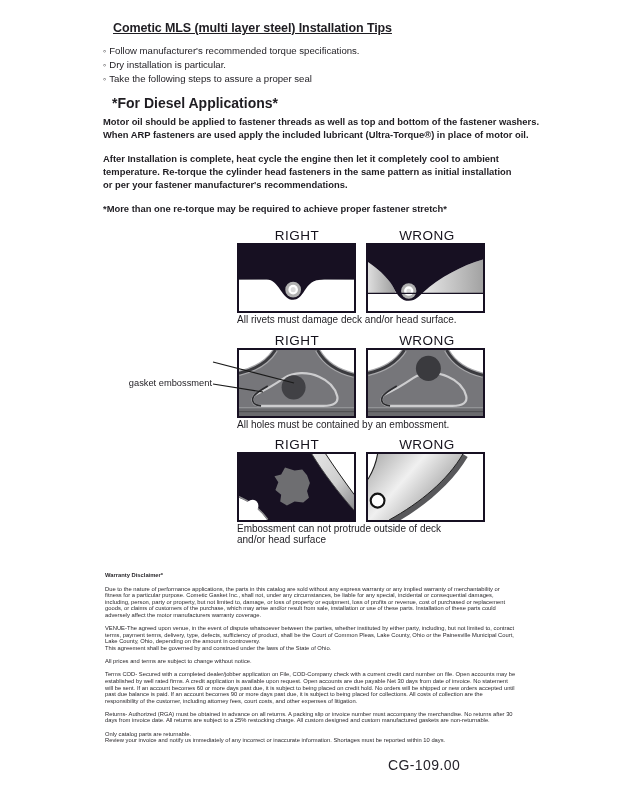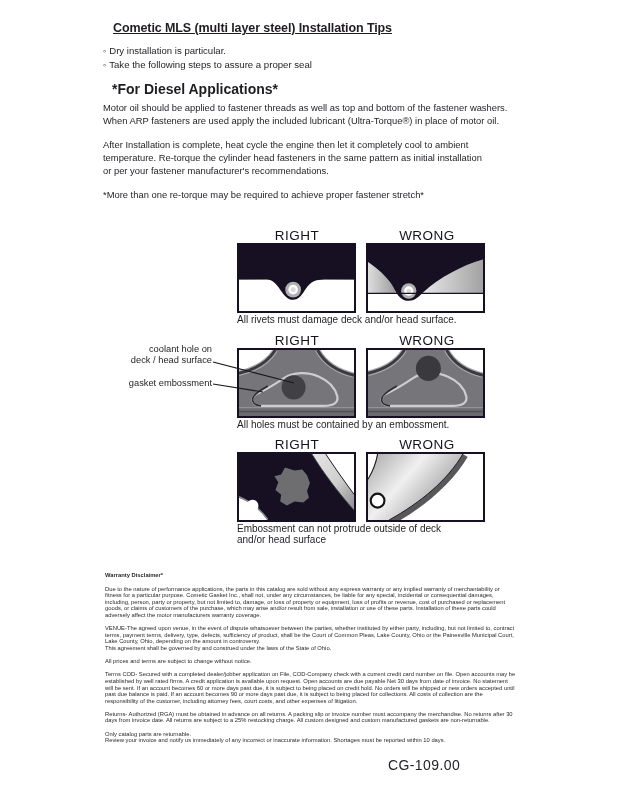--- a/index.html
+++ b/index.html
@@ -8,21 +8,21 @@
 
   
   .content{position:absolute;left:103px;top:21px;width:472px;}
   .title{margin-left:10px;margin-bottom:9px;font-size:12.5px;font-weight:bold;text-decoration:underline;letter-spacing:-0.1px;white-space:nowrap;}
   .tip{font-size:9.6px;line-height:14px;padding-left:9px;}
   .tip::before{content:"◦";margin-left:-9px;margin-right:3px;font-size:9px;}
   .subtips{padding-left:21px;}
   .subtip{font-size:9.6px;line-height:14px;padding-left:8px;}
   .subtip::before{content:"•";margin-left:-8px;margin-right:3px;}
   .diesel-heading{margin-top:9px;margin-bottom:4px;margin-left:9px;font-size:14px;font-weight:bold;}
-  .body-para{margin:0 0 11px 0;font-size:9.4px;line-height:13px;white-space:pre-line;}
+  .body-para{margin:0 0 11px 0;font-size:9.4px;line-height:13px;white-space:pre-line;font-weight:bold;}
   .body-para.note{margin-bottom:0;}
 
   
   .diagram-col{position:absolute;left:237px;top:229px;width:260px;}
   .drow{margin:0;}
   .dlabels{display:flex;gap:10px;}
   .dlabels span{display:block;width:120px;text-align:center;font-size:13.5px;letter-spacing:0.5px;color:#15121c;line-height:13px;}
   .dpanels{display:flex;gap:10px;margin-top:1px;}
   .panel{display:block;width:115px;height:66px;border:2.5px solid var(--ink,#171022);background:#fff;}
   .dcaption{margin-top:2px;margin-bottom:8px;font-size:10px;line-height:10.5px;white-space:pre-line;}
@@ -70,20 +70,21 @@
           <stop offset="0.45" stop-color="#f0f0f0"></stop>
           <stop offset="0.8" stop-color="#b4b4b4"></stop>
           <stop offset="1" stop-color="#d8d8d8"></stop>
       </linearGradient>
     </defs>
   </svg>
 
   <div class="content">
     <div class="title">Cometic MLS (multi layer steel) Installation Tips</div>
     <div class="tips">
+      <div class="tip">Follow manufacturer's recommended torque specifications.</div>
       <div class="tip">Dry installation is particular.</div>
       <div class="tip">Take the following steps to assure a proper seal</div>
     </div>
     <div class="diesel-heading">*For Diesel Applications*</div>
     <p class="body-para">Motor oil should be applied to fastener threads as well as top and bottom of the fastener washers.
 When ARP fasteners are used apply the included lubricant (Ultra-Torque®) in place of motor oil.</p>
     <p class="body-para">After Installation is complete, heat cycle the engine then let it completely cool to ambient
 temperature. Re-torque the cylinder head fasteners in the same pattern as initial installation
 or per your fastener manufacturer's recommendations.</p>
     <p class="body-para note">*More than one re-torque may be required to achieve proper fastener stretch*</p>
@@ -184,22 +185,20 @@
           <path d="M99,0 C83,27 55,50 22,68" stroke="#1a1a1a" stroke-width="1" fill="none"></path>
           <path d="M10,0 C8.5,9 5,18 0,26" stroke="#1c1c1c" stroke-width="1.2" fill="none"></path>
           <circle cx="10" cy="48" r="7.2" fill="#ffffff" stroke="#141414" stroke-width="2.2"></circle>
         </svg>
       </div>
       <div class="dcaption">Embossment can not protrude outside of deck
 and/or head surface</div>
     </div>
   </div>
 
-  <div class="callout callout-coolant">coolant hole on
-deck / head surface</div>
   <div class="callout callout-emboss">gasket embossment</div>
   <svg class="leader-svg" viewBox="0 0 95 45">
     <line x1="3" y1="7" x2="84" y2="28" stroke="#1a1a1a" stroke-width="1.1"></line>
     <line x1="3" y1="29" x2="53" y2="37" stroke="#1a1a1a" stroke-width="1.1"></line>
   </svg>
 
   <div class="legal">
     <div class="legal-heading">Warranty Disclaimer*</div>
     <p>Due to the nature of performance applications, the parts in this catalog are sold without any express warranty or any implied warranty of merchantability or fitness for a particular purpose.  Cometic Gasket Inc., shall not, under any circumstances, be liable for any special, incidental or consequential damages, including, person, party or property, but not limited to, damage, or loss of property or equipment, loss of profits or revenue, cost of purchased or replacement goods, or claims of customers of the purchase, which may arise and/or result from sale, installation or use of these parts.  Installation of these parts could adversely affect the motor manufacturers warranty coverage.</p>
     <p>VENUE-The agreed upon venue, in the event of dispute whatsoever between the parties, whether instituted by either party, including, but not limited to, contract terms, payment terms, delivery, type, defects, sufficiency of product, shall be the Court of Common Pleas, Lake County, Ohio or the Painesville Municipal Court, Lake County, Ohio, depending on the amount in controversy.

